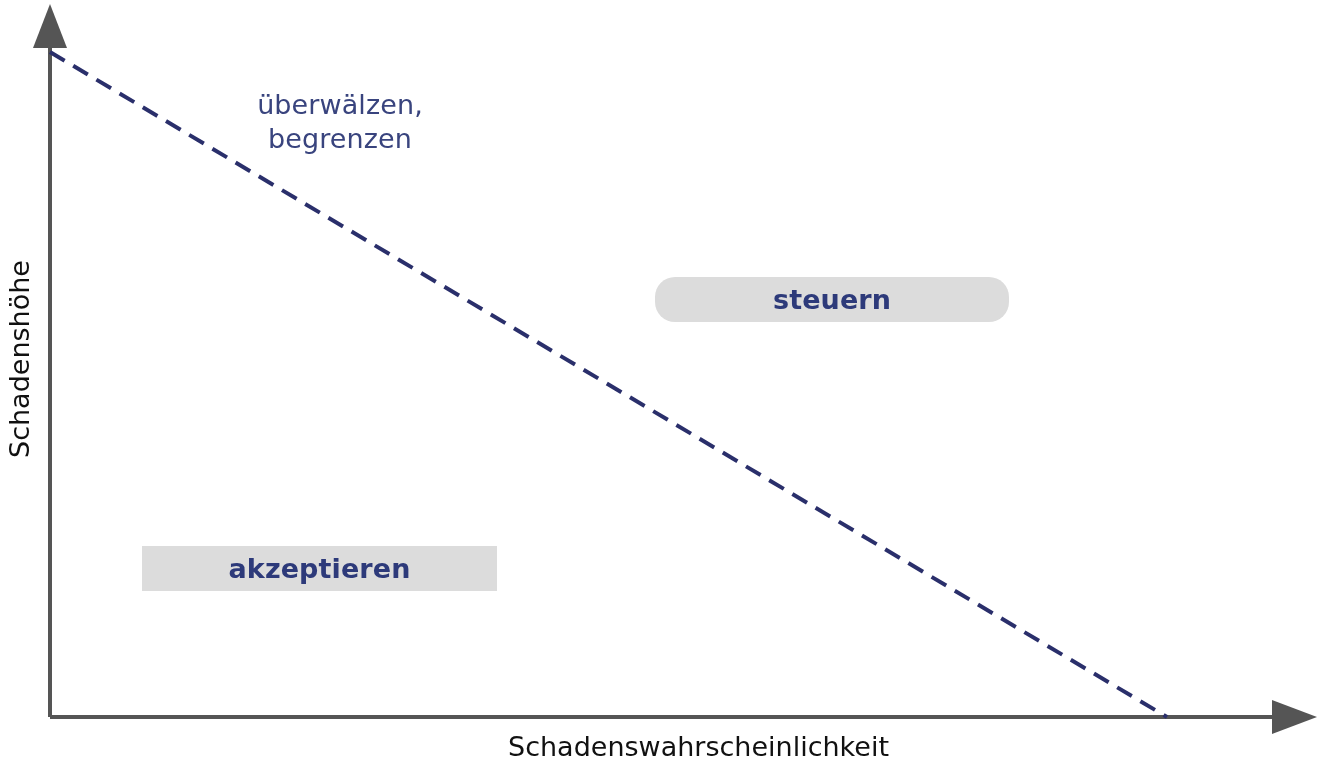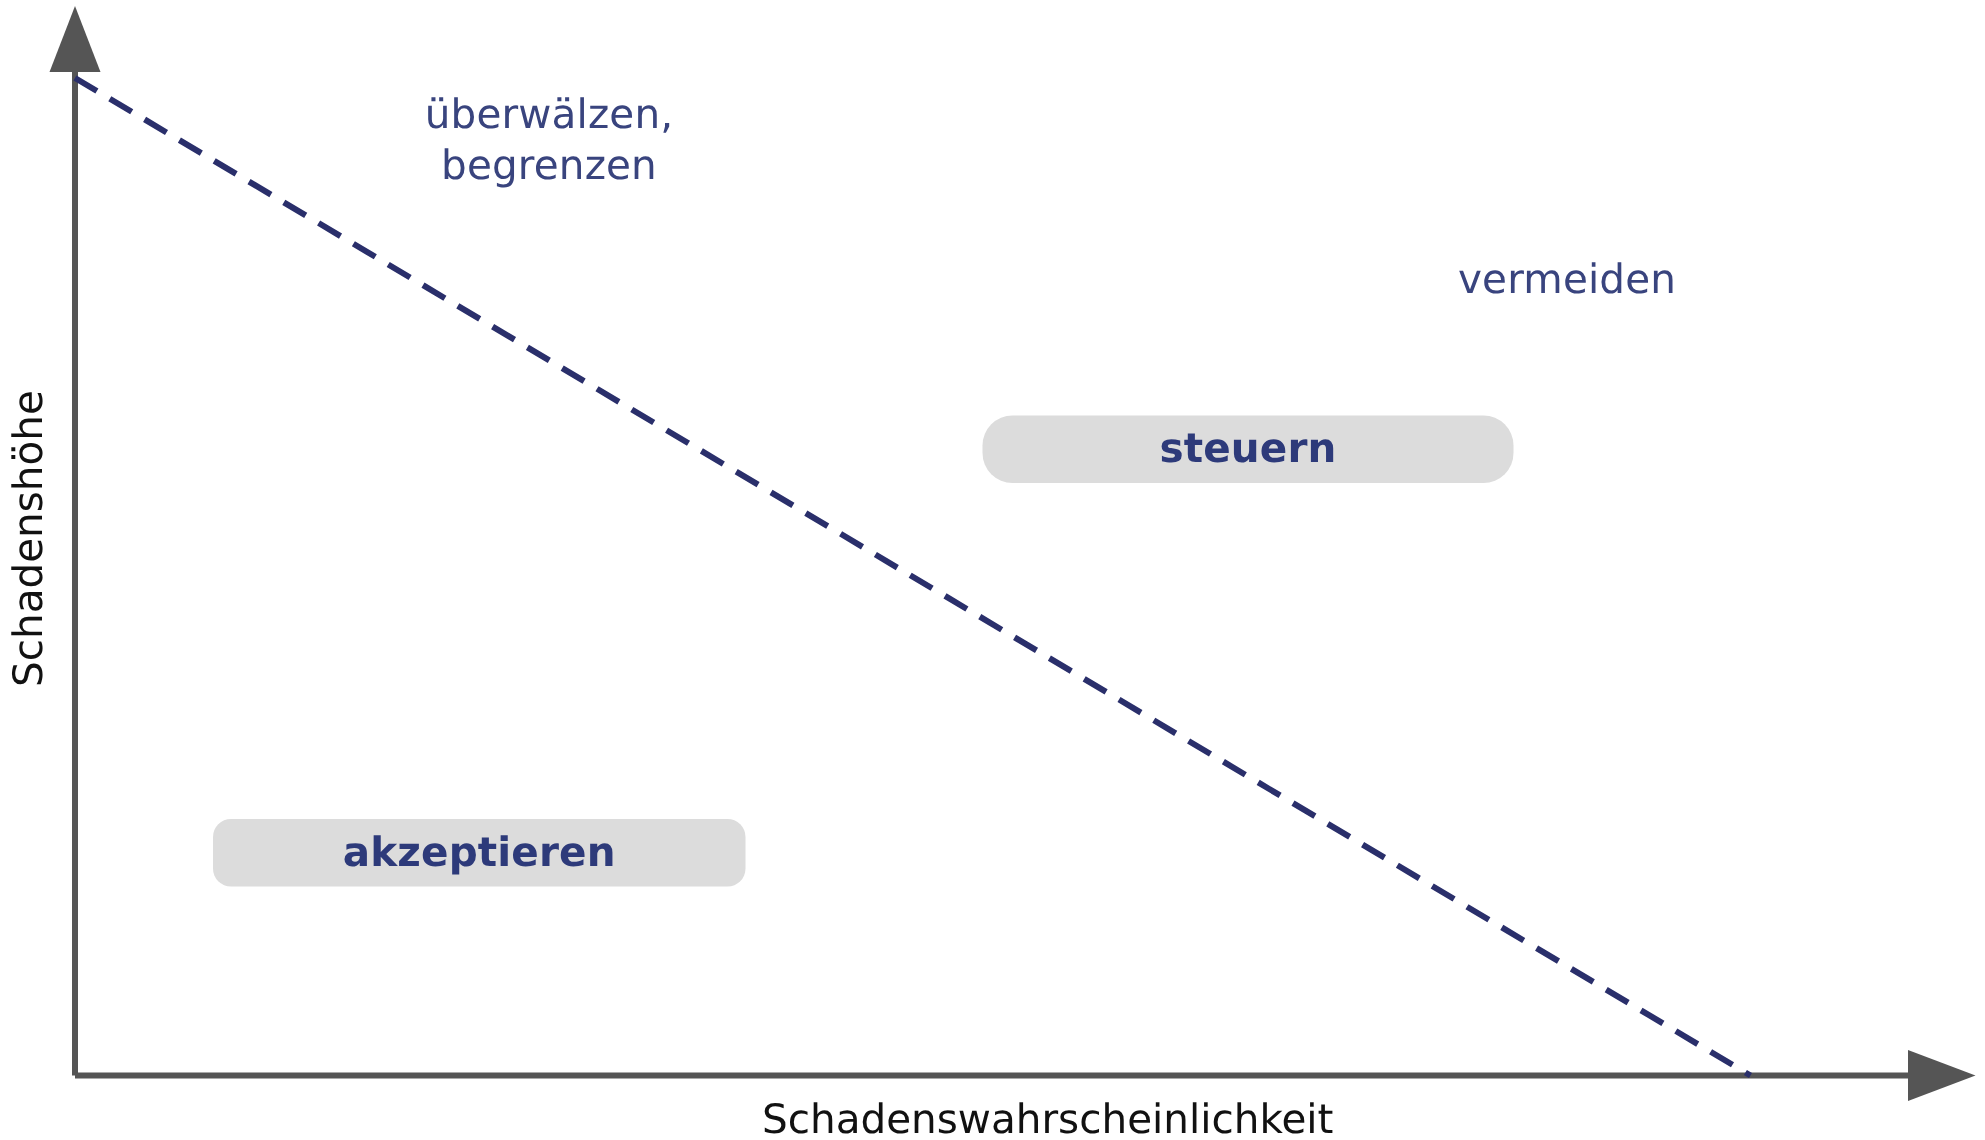--- a/index.html
+++ b/index.html
@@ -60,26 +60,26 @@
     font-size: 27px;
     font-weight: 400;
     white-space: pre;
   }
   #y-axis-title {
     transform-origin: left top;
     transform: rotate(-90deg);
   }
 
   
-  #label-ueberwaelzen { left: 255px; top: 60px; width: 170px; margin-left: 26px; }
+  #label-ueberwaelzen { left: 255px; top: 88px; width: 170px; }
   #label-vermeiden    { left: 972px; top: 170px; }
   #label-vorbeugen    { left: 1082px; top: 568px; }
 
   #box-steuern     { left: 655px; top: 277px; width: 354px; height: 45px; border-radius: 20px; }
-  #box-akzeptieren { left: 142px; top: 546px; width: 355px; height: 45px; border-radius: 12px; }
+  #box-akzeptieren { left: 142px; top: 546px; width: 355px; height: 45px; }
 
   #x-axis-title { left: 508px; top: 731px; }
   #y-axis-title { left: 4px; top: 458px; }
 </style>
 </head>
 <body>
 
 <div id="stage">
 
   <svg id="diagram-svg" viewBox="0 0 1323 760" xmlns="http://www.w3.org/2000/svg">
@@ -91,21 +91,20 @@
     <line x1="50" y1="717" x2="1288" y2="717" stroke="#555555" stroke-width="4"></line>
 
     <polygon points="1317,717 1272,734 1272,700" fill="#555555"></polygon>
 
     <line x1="50" y1="52" x2="1167" y2="717" stroke="#2a2f6b" stroke-width="4" stroke-dasharray="17 10" stroke-linecap="butt"></line>
   </svg>
 
   <div class="label multiline" id="label-ueberwaelzen">überwälzen,
 begrenzen</div>
 
-  <div class="label" id="label-vermeiden">vermeiden</div>
 
 
   <div class="zone-box" id="box-steuern">
     <span class="zone-text">steuern</span>
   </div>
 
   <div class="zone-box" id="box-akzeptieren">
     <span class="zone-text">akzeptieren</span>
   </div>
 

